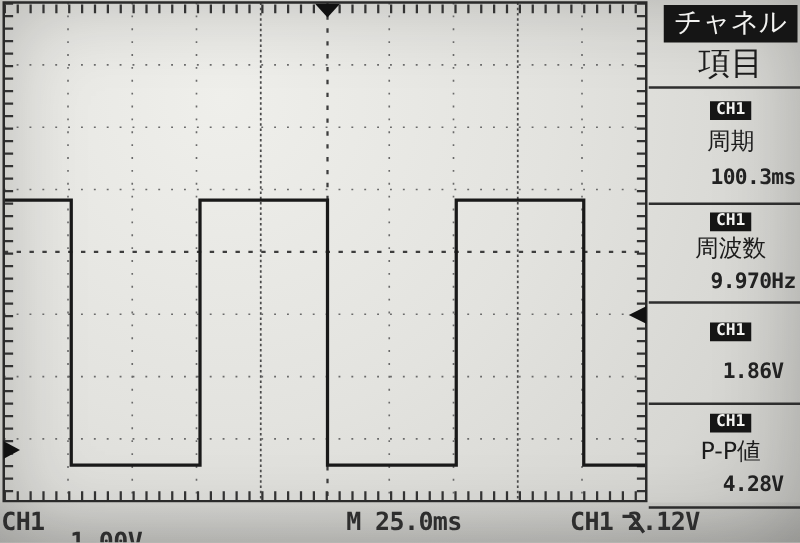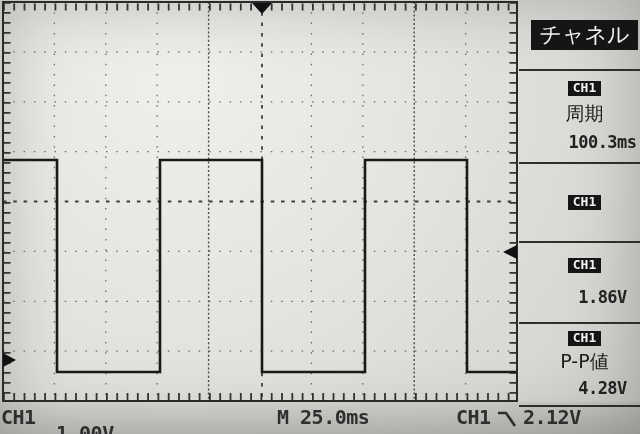--- a/index.html
+++ b/index.html
@@ -32,21 +32,21 @@
     font-family:"DejaVu Sans Mono","Liberation Mono",monospace;color:#222;margin-left:36px;}
   
   .statusbar{position:absolute;left:0;top:402px;width:640px;height:32px;
     background:linear-gradient(180deg, rgba(0,0,0,0.04), rgba(0,0,0,0.10));}
   .sb-item{position:absolute;top:3px;font-size:20px;font-weight:700;letter-spacing:-0.5px;
     font-family:"DejaVu Sans Mono","Liberation Mono",monospace;color:#2e2e2e;white-space:nowrap;}
   .sb-ch1{left:1px;}
   .sb-scale{left:56px;margin-top:16px;}
   .sb-time{left:277px;}
   .sb-trigsrc{left:456px;}
-  .sb-triglvl{left:523px;}
+  .sb-triglvl{left:502px;}
   .edge-icon{position:absolute;left:497px;top:7px;}
 </style>
 </head>
 <body>
 
 <div class="scope">
 
   <svg class="display-svg" width="520" height="402" viewBox="0 0 520 402">
 
     <g stroke="#6a6a6a" stroke-width="1.3" stroke-dasharray="1.5 8.8">
@@ -92,30 +92,33 @@
 
     <polygon points="517,245 517,259 503,252" fill="#111"></polygon>
 
     <polygon points="3,353 3,367 16,360" fill="#111"></polygon>
   </svg>
 
   <div class="sidebar">
 
     <div class="menu-box mb1">
       <div class="menu-title">チャネル</div>
+      <div class="menu-subtitle">項目</div>
     </div>
 
     <div class="menu-box mb2">
       <span class="ch-badge">CH1</span>
       <span class="meas-label">周期</span>
       <span class="meas-value">100.3ms</span>
     </div>
 
     <div class="menu-box mb3">
       <span class="ch-badge">CH1</span>
+      <span class="meas-label">周波数</span>
+      <span class="meas-value">9.970Hz</span>
     </div>
 
     <div class="menu-box mb4">
       <span class="ch-badge">CH1</span>
       <span class="meas-value">1.86V</span>
     </div>
 
     <div class="menu-box mb5">
       <span class="ch-badge">CH1</span>
       <span class="meas-label">P-P値</span>

